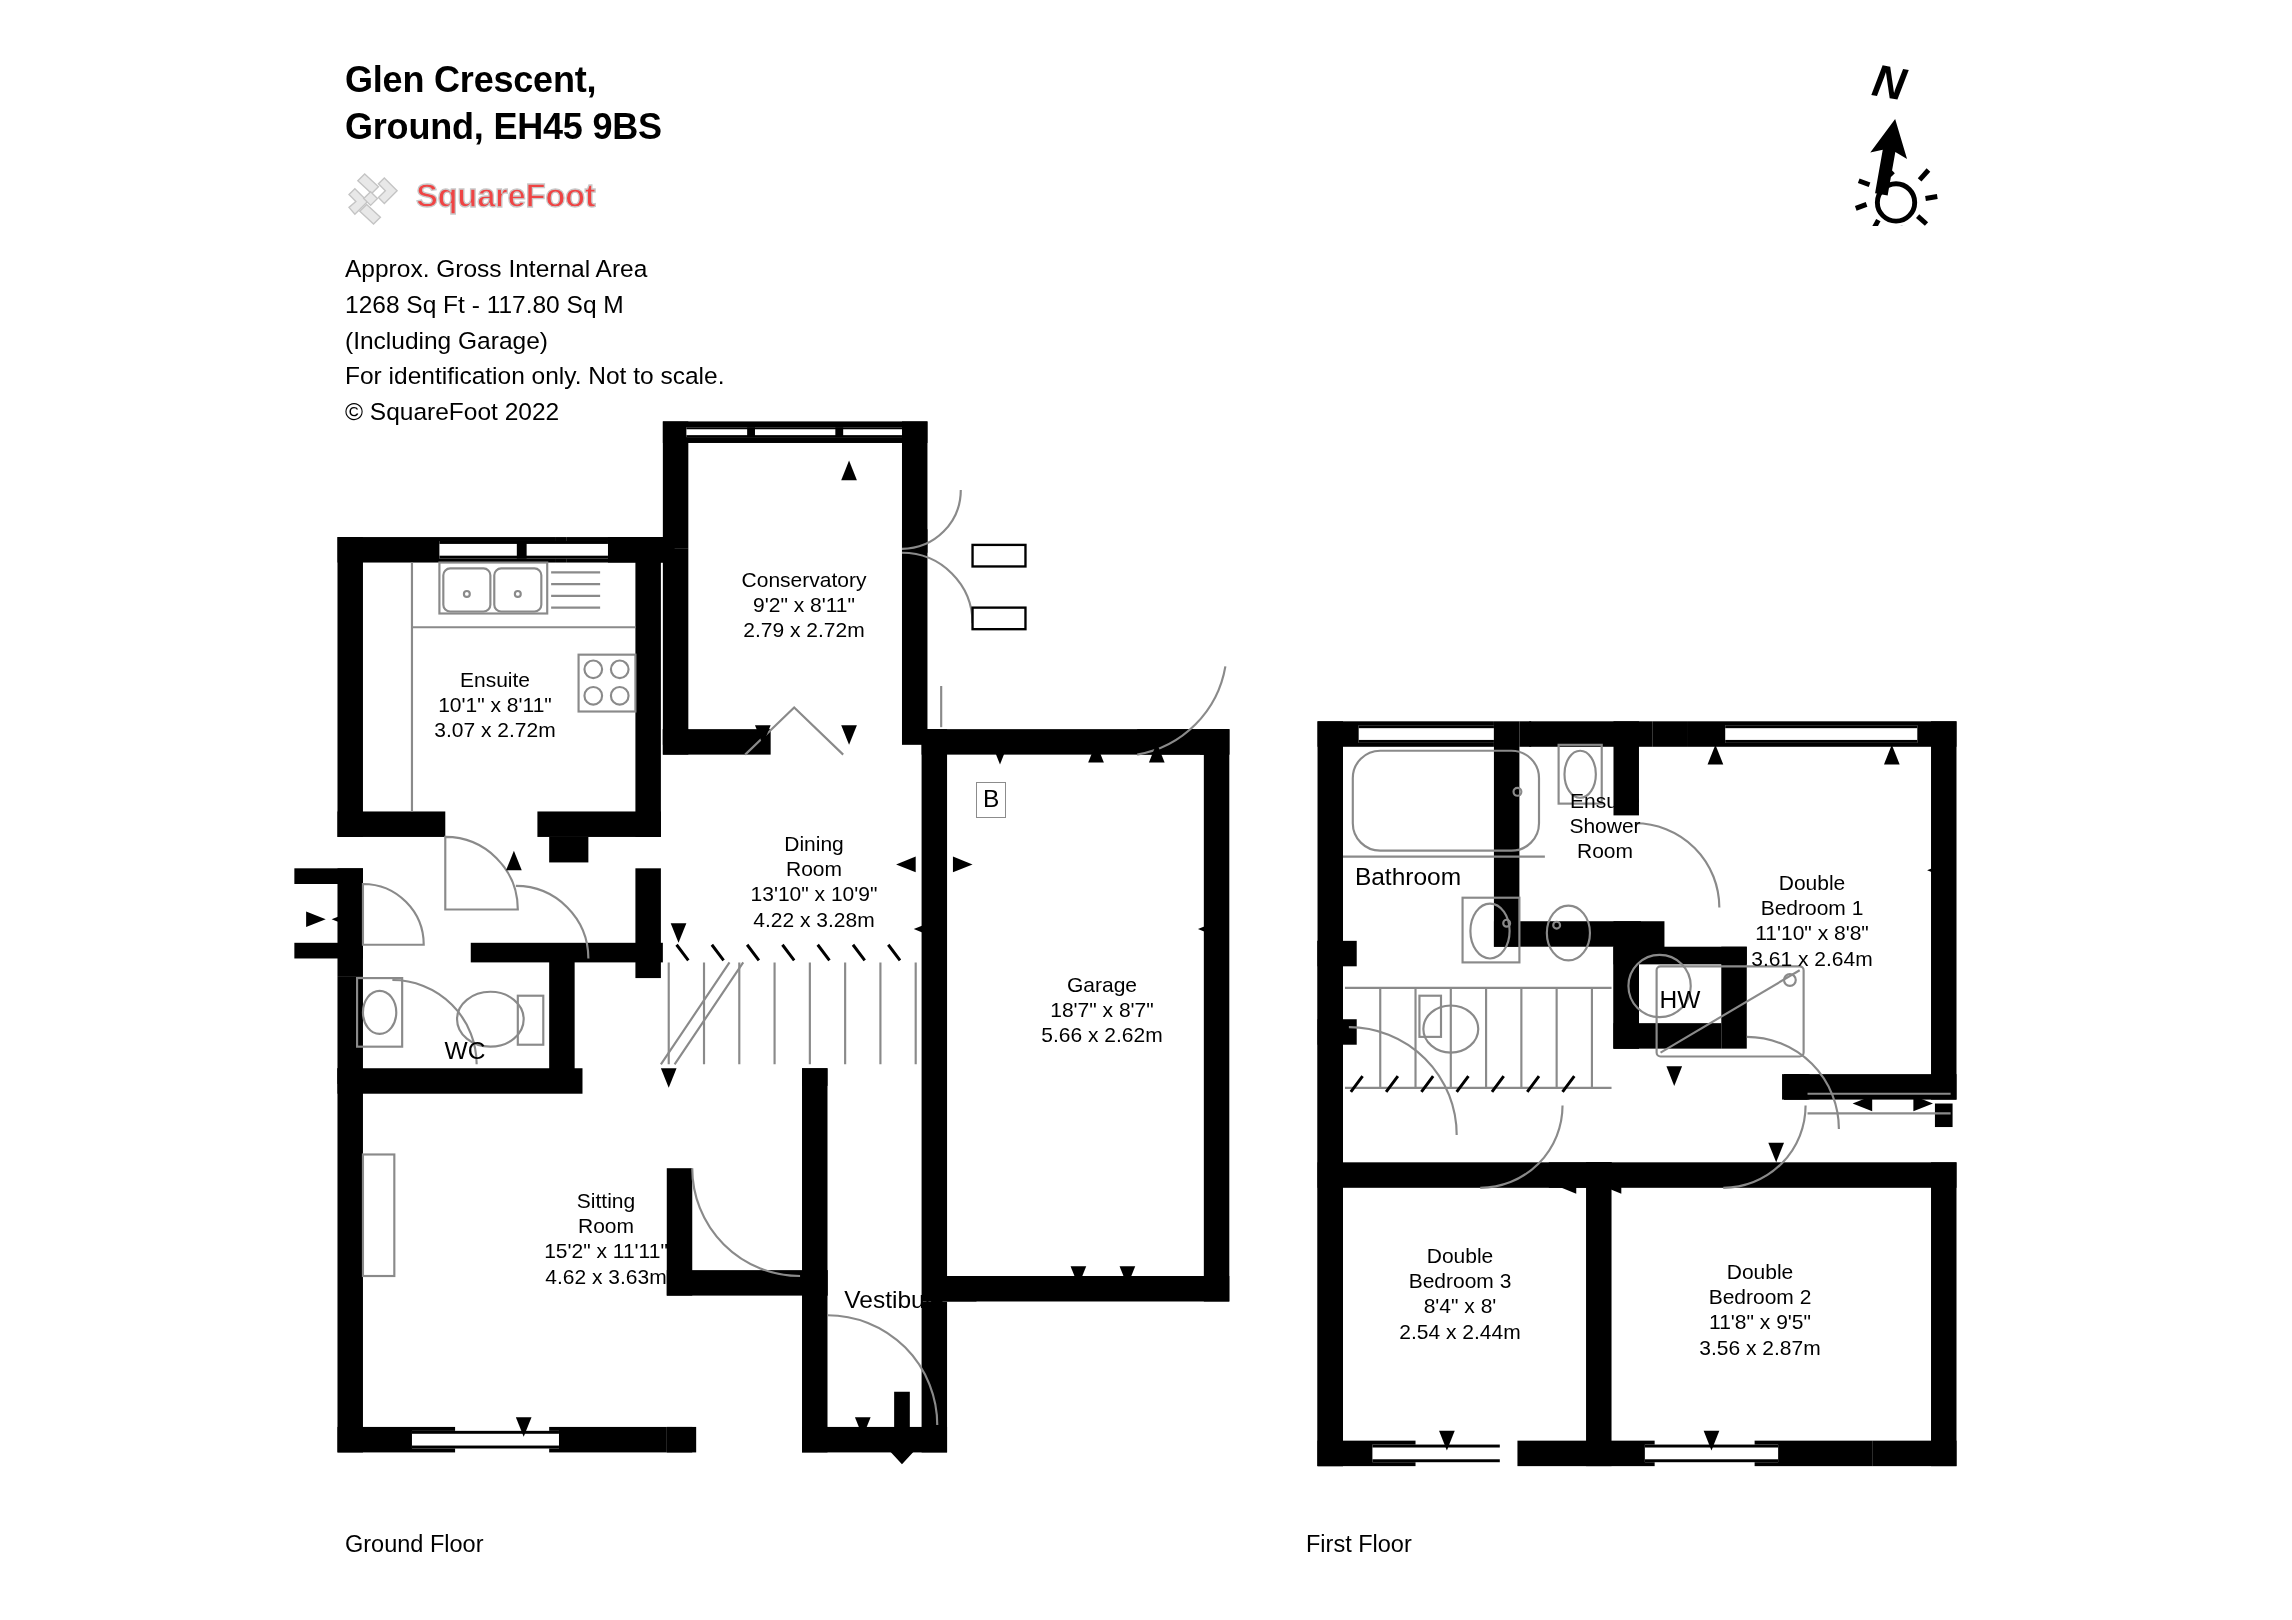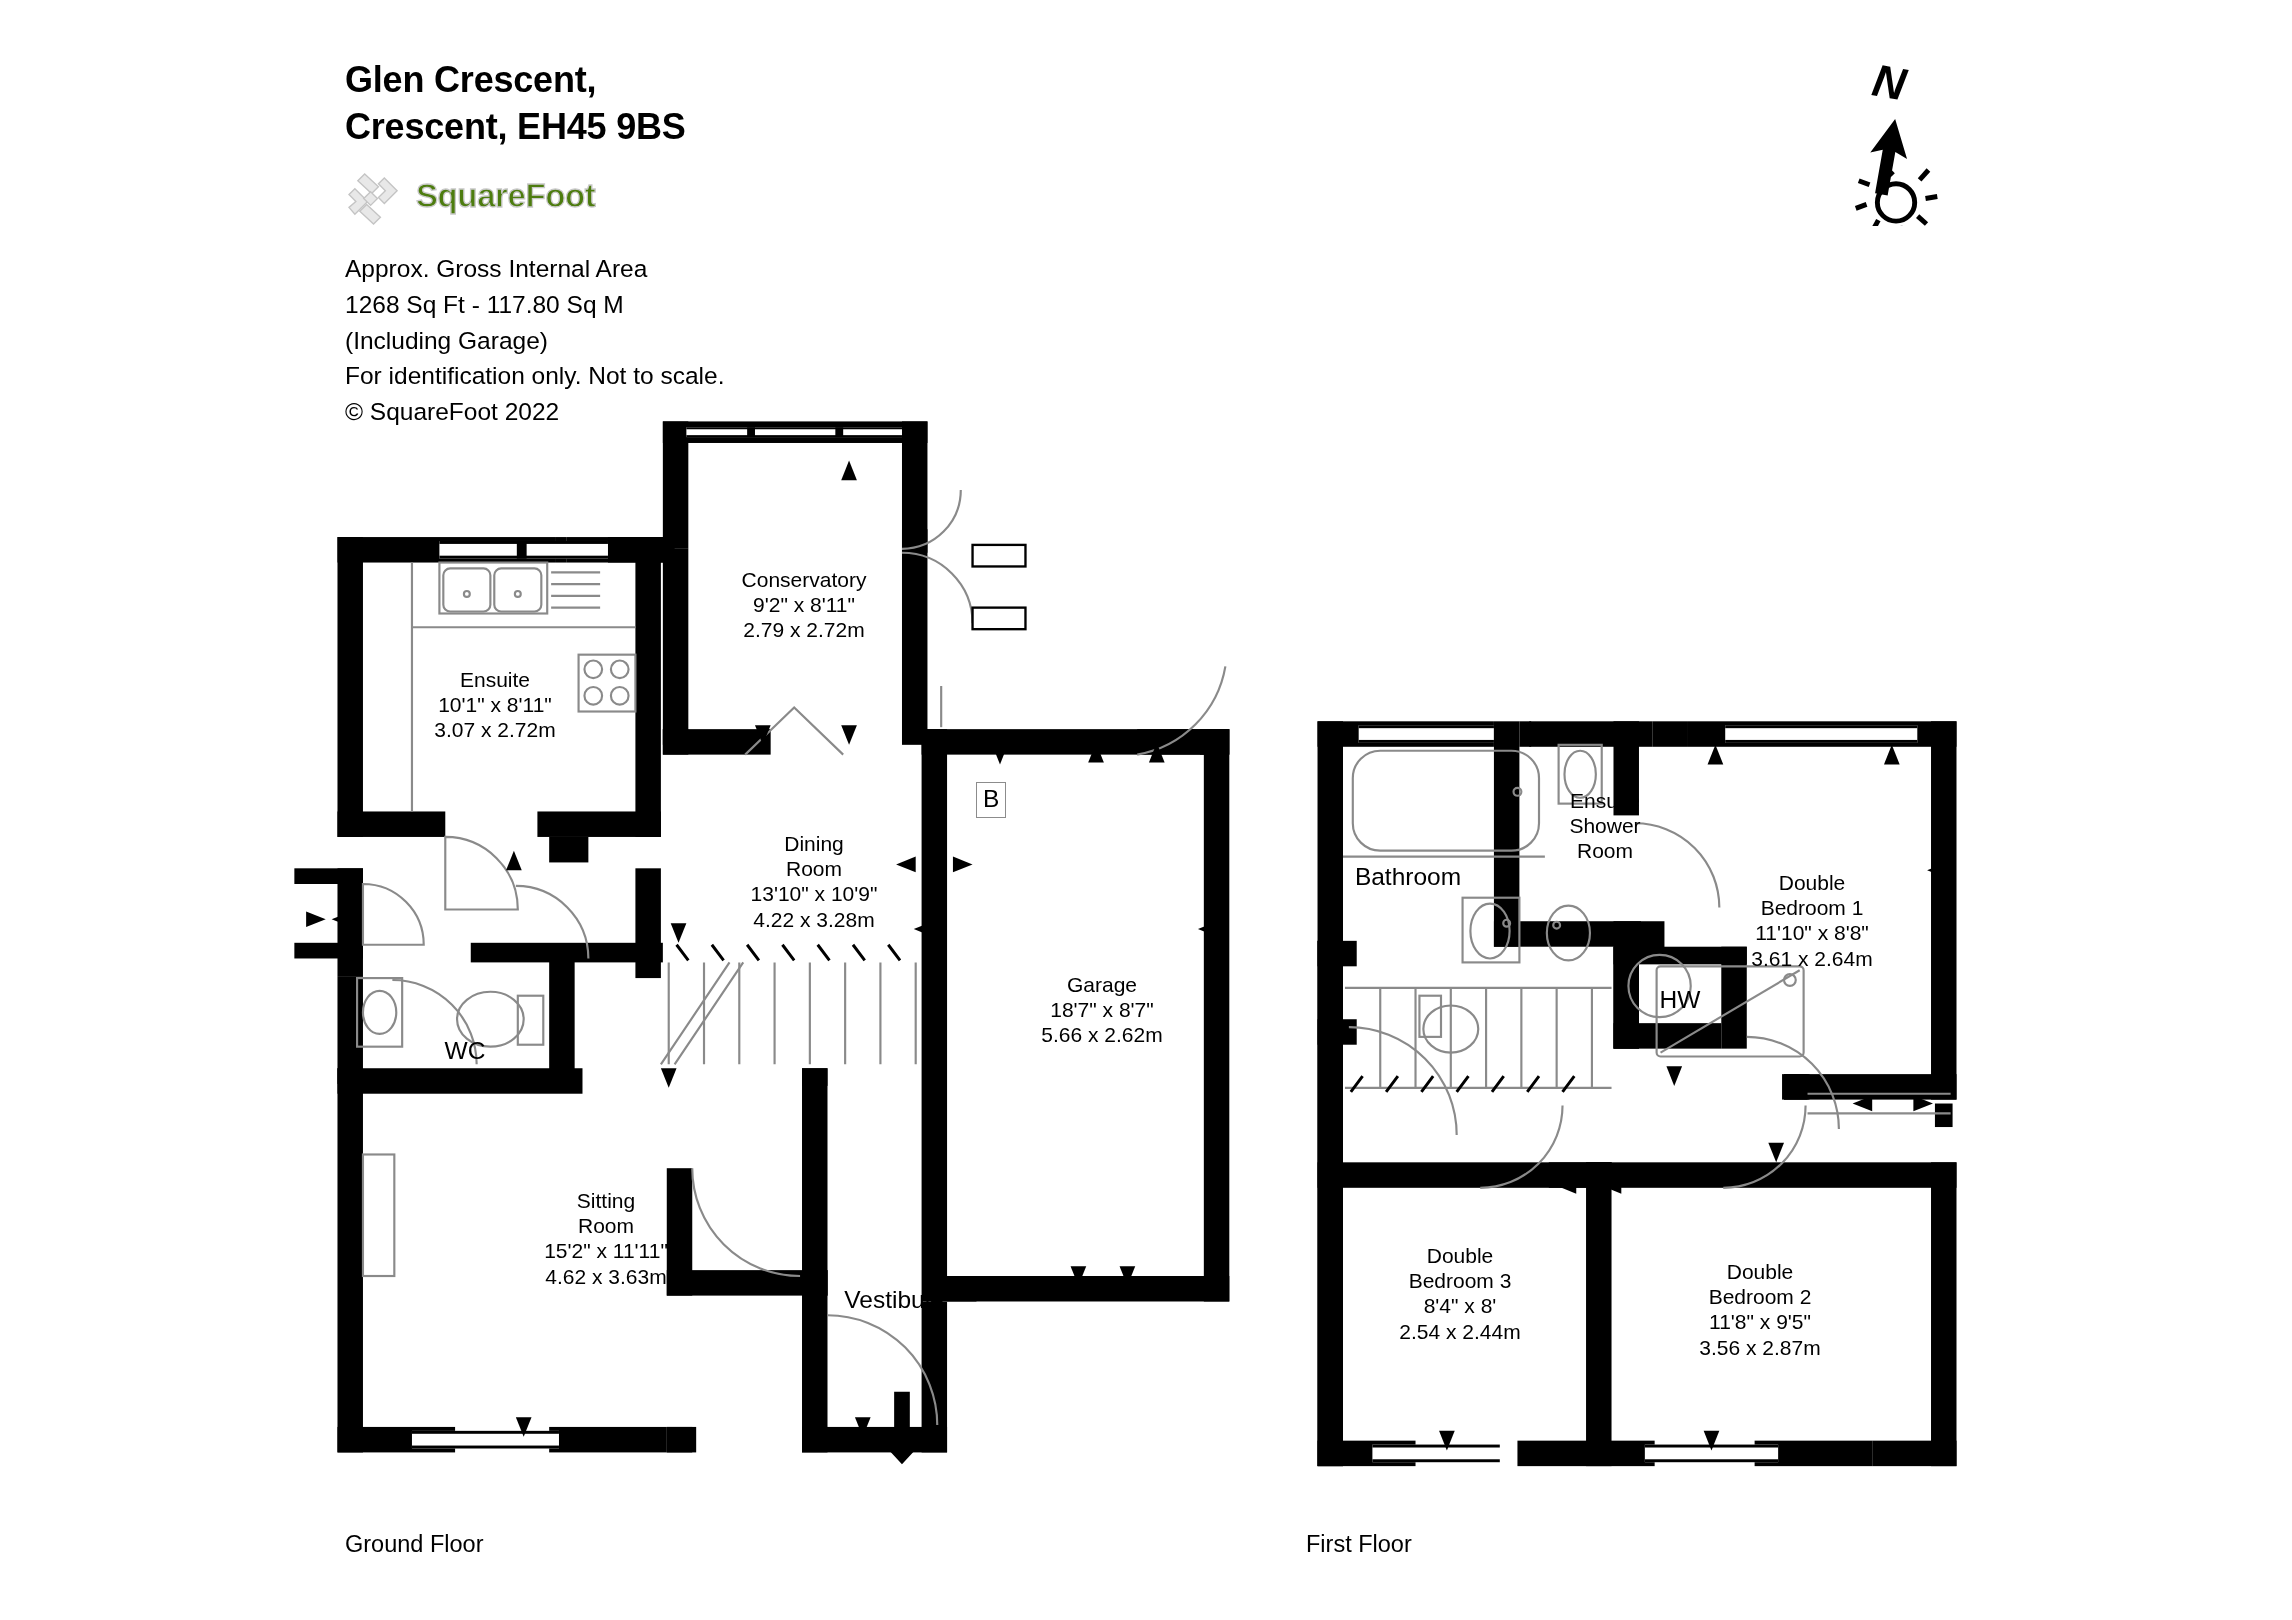--- a/index.html
+++ b/index.html
@@ -33,21 +33,21 @@
     width: 304px;
     height: 55px;
   }
   .logo-mark { position: absolute; left: 0; top: 0; }
   .logo-word {
     position: absolute;
     left: 71px;
     top: 4.9px;
     font-size: 33px;
     font-weight: bold;
-    color: #4d7c0f;
+    color: #ef4444;
     -webkit-text-stroke: 1.3px #c9c9c9;
     letter-spacing: -0.4px;
   }
   .info-block {
     position: absolute;
     left: 345px;
     top: 251px;
     font-size: 24.5px;
     line-height: 1.46;
     white-space: nowrap;
@@ -106,21 +106,21 @@
     position: absolute;
     font-size: 24.5px;
     transform: translate(-50%, -50%);
   }
 </style>
 </head>
 <body>
 
 <div class="title-block">
   <div>Glen Crescent,</div>
-  <div>Crescent, EH45 9BS</div>
+  <div>Ground, EH45 9BS</div>
 </div>
 
 <div class="logo-row">
   <span class="logo-mark">
     <svg width="61" height="55" viewBox="0 0 62 56">
       <g fill="#e8e8e8" stroke="#c4c4c4" stroke-width="1.4">
         <path d="M20 2 L34 15 L27 22 L13 9 Z"></path>
         <path d="M40 6 L53 19 L40 32 L34 26 L41 19 L34 12 Z"></path>
         <path d="M4 17 L17 30 L4 43 L-2 36 L5 30 L-2 23 Z" transform="translate(6,0)"></path>
         <path d="M22 33 L36 46 L29 53 L15 40 Z"></path>

